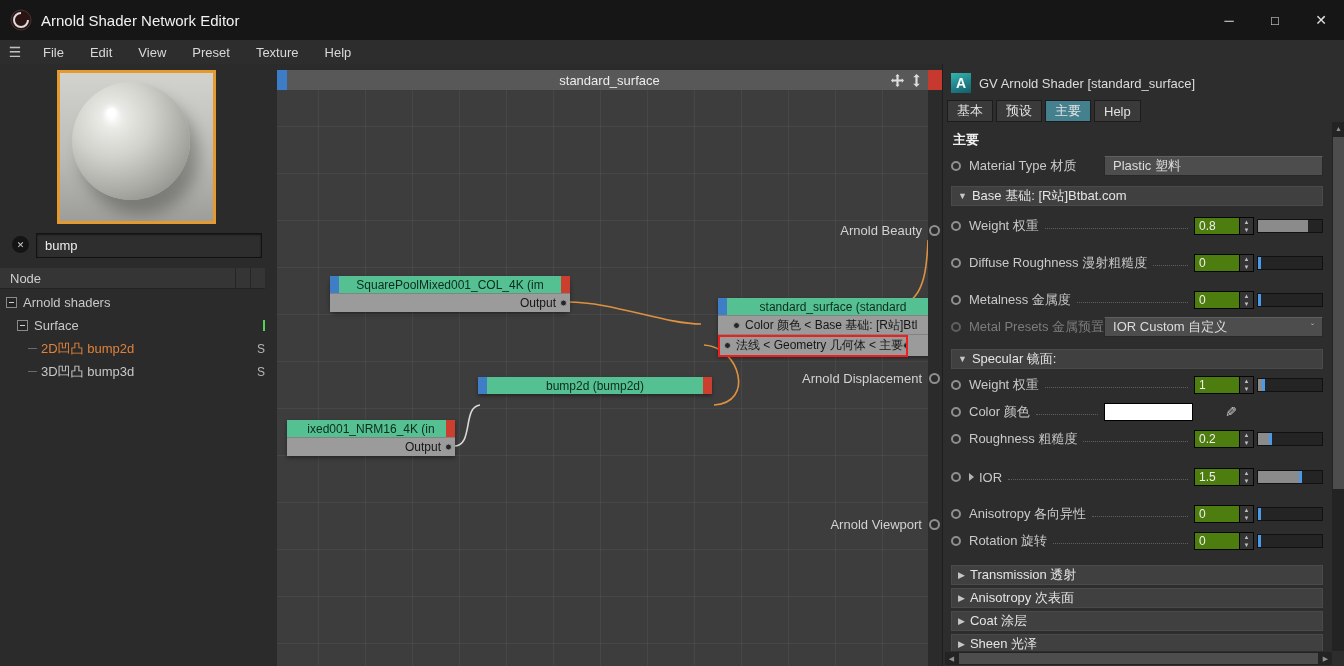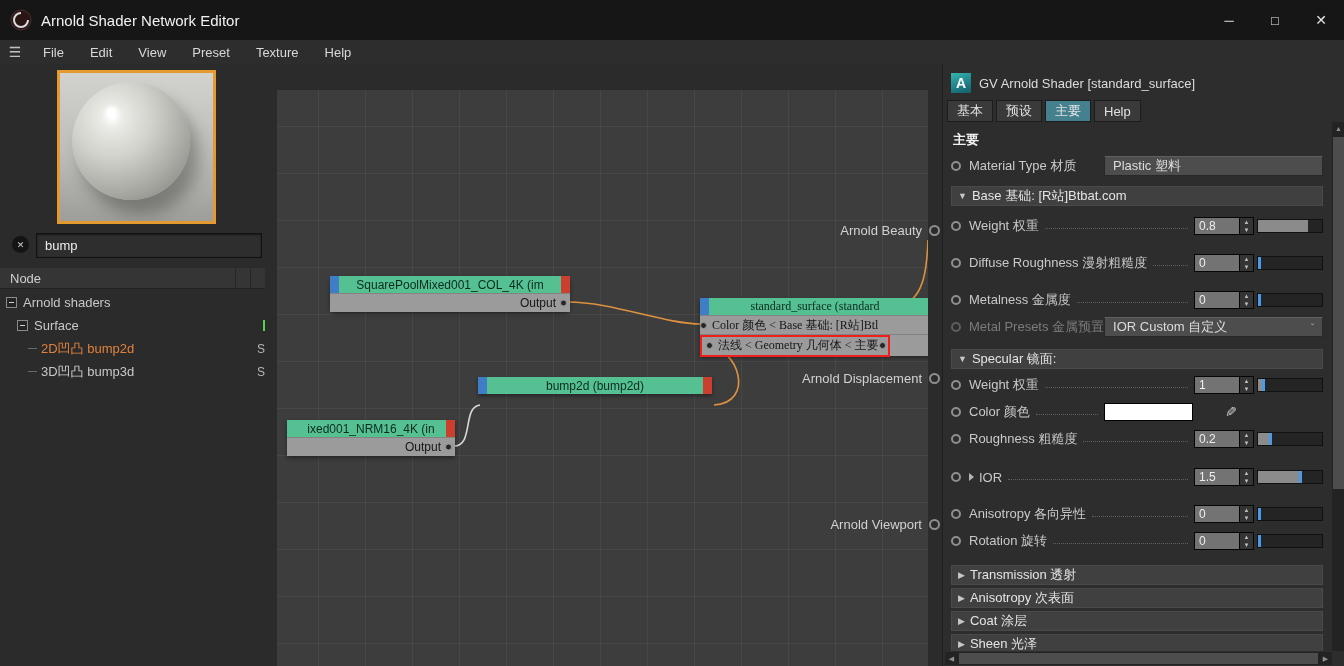--- a/index.html
+++ b/index.html
@@ -78,21 +78,21 @@
   .wire.gray{stroke:#d8d8d8;}
 
   .node{position:absolute;box-shadow:0 2px 4px rgba(0,0,0,.4);font-size:12px;}
   .node-header{position:relative;height:17px;background:#55c193;color:#0c2b1d;display:flex;
                align-items:center;justify-content:center;white-space:nowrap;overflow:hidden;
                padding:0 10px;}
   .node-header.has-blue::before{content:"";position:absolute;left:0;top:0;bottom:0;width:9px;background:#3f7ec6;}
   .node-header.has-red::after{content:"";position:absolute;right:0;top:0;bottom:0;width:9px;background:#cc3f2f;}
   .node-row{position:relative;height:19px;background:#9b9b9b;border-top:1px solid #838383;
             display:flex;align-items:center;color:#161616;white-space:nowrap;overflow:hidden;
-            padding:0 0;box-sizing:border-box;}
+            padding:0 15px;box-sizing:border-box;}
   .node-row.out{justify-content:flex-end;padding-right:14px;}
   .node-row.redbox{height:22px;border:2px solid #f11e1e;padding:0 4px;}
   .port-dot{width:7px;height:7px;box-sizing:border-box;border-radius:50%;background:#262626;
             border:1px solid #9a9a9a;flex:none;}
   .port-abs{position:absolute;top:50%;transform:translateY(-50%);}
   .port-abs.r{right:3px;}
   .pd-lead{margin-right:5px;}
   .pd-tail{margin-left:auto;}
   .hl-row{height:22px;padding:0;background:#9b9b9b;overflow:visible;}
   .hl-box{height:22px;width:190px;box-sizing:border-box;border:2px solid #f11e1e;background:#9b9b9b;
@@ -115,21 +115,21 @@
   .tab{height:22px;box-sizing:border-box;padding:0 9px;margin-right:3px;display:flex;align-items:center;
        background:#3a3a3a;border:1px solid #1c1c1c;color:#e2e2e2;font-size:13px;}
   .tab.active{background:#45808f;}
   .rp-content{position:absolute;left:0;top:58px;right:13px;bottom:15px;overflow:hidden;}
   .rp-heading{margin:9px 0 0 10px;height:17px;color:#f0f0f0;font-size:13px;font-weight:bold;}
   .attr-row{height:22px;display:flex;align-items:center;padding:0 9px 0 8px;}
   .anim-dot{width:10px;height:10px;box-sizing:border-box;border:2px solid #8f8f8f;border-radius:50%;
             margin-right:8px;flex:none;}
   .attr-label{color:#c9c9c9;font-size:13px;white-space:nowrap;}
   .leader{flex:1;height:1px;border-bottom:1px dotted #5f5f5f;margin:4px 6px 0 6px;}
-  .numbox{width:60px;height:18px;box-sizing:border-box;background:#737373;border:1px solid #060606;
+  .numbox{width:60px;height:18px;box-sizing:border-box;background:#4d7c0f;border:1px solid #060606;
           display:flex;flex:none;}
   .numval{flex:1;color:#efefef;font-size:12px;display:flex;align-items:center;padding-left:4px;overflow:hidden;}
   .spinner{width:13px;background:#343434;border-left:1px solid #060606;display:flex;flex-direction:column;flex:none;}
   .sp{flex:1;font-size:6px;color:#bfbfbf;display:flex;align-items:center;justify-content:center;line-height:1;}
   .slider{width:66px;height:14px;box-sizing:border-box;background:#242424;border:1px solid #111;
           position:relative;margin-left:3px;flex:none;overflow:hidden;}
   .sl-fill{position:absolute;left:0;top:0;bottom:0;background:#8b8b8b;}
   .sl-tick{position:absolute;top:0;bottom:0;width:3px;background:#4a9ae8;}
   .dropdown{width:219px;height:20px;box-sizing:border-box;margin-left:auto;background:#4d4d4d;
             border:1px solid #282828;border-top-color:#5f5f5f;color:#dcdcdc;font-size:13px;
@@ -236,40 +236,55 @@
         <span class="badge-s">S</span>
       </div>
       <div class="tree-row" style="top:296px;padding-left:28px;">
         <span class="tree-dash"></span>
         <span class="tree-label">3D凹凸 bump3d</span>
         <span class="badge-s">S</span>
       </div>
     </div>
 
     <div class="graph">
+      <div class="graph-header">
+        <span class="gh-blue"></span>
+        <span class="gh-title">standard_surface</span>
+        <span class="gh-icon pan">
+          <svg width="13" height="13" viewBox="0 0 12 12">
+              <path d="M6 0l2 2H7v3h3V4l2 2-2 2V7H7v3h1l-2 2-2-2h1V7H2v1L0 6l2-2v1h3V2H4z" fill="#ddd"></path>
+            </svg>
+        </span>
+        <span class="gh-icon fit">
+          <svg width="11" height="13" viewBox="0 0 10 12">
+              <path d="M5 0l3 3H6v6h2L5 12 2 9h2V3H2z" fill="#ddd"></path>
+            </svg>
+        </span>
+        <span class="gh-red"></span>
+      </div>
 
       <div class="graph-canvas">
         <svg class="wires" width="651" height="576" viewBox="0 0 651 576">
           <path class="wire orange" d="M291,212 C335,212 388,234 424,234"></path>
           <path class="wire orange" d="M437,315 C478,313 463,257 427,255"></path>
           <path class="wire gray" d="M177,356 C197,356 185,317 203,315"></path>
           <path class="wire orange" d="M628,214 C648,205 650,175 651,150"></path>
         </svg>
 
         <div class="node" style="left:53px;top:186px;width:240px;border-radius:6px;">
           <div class="node-header has-blue has-red">
             <span>SquarePoolMixed001_COL_4K (im</span>
           </div>
           <div class="node-row out">
             <span>Output</span>
             <span class="port-dot port-abs r"></span>
           </div>
         </div>
 
-        <div class="node" style="left:423px;top:208px;width:230px;font-family:Liberation Serif, serif;">
+        <div class="node" style="left:441px;top:208px;width:230px;">
           <div class="node-header has-blue">
             <span>standard_surface (standard</span>
           </div>
           <div class="node-row">
             <span class="port-dot pd-lead"></span>
             <span>Color 颜色 &lt; Base 基础:  [R站]Btl</span>
           </div>
           <div class="node-row hl-row">
             <div class="hl-box">
               <span class="port-dot pd-lead"></span>

